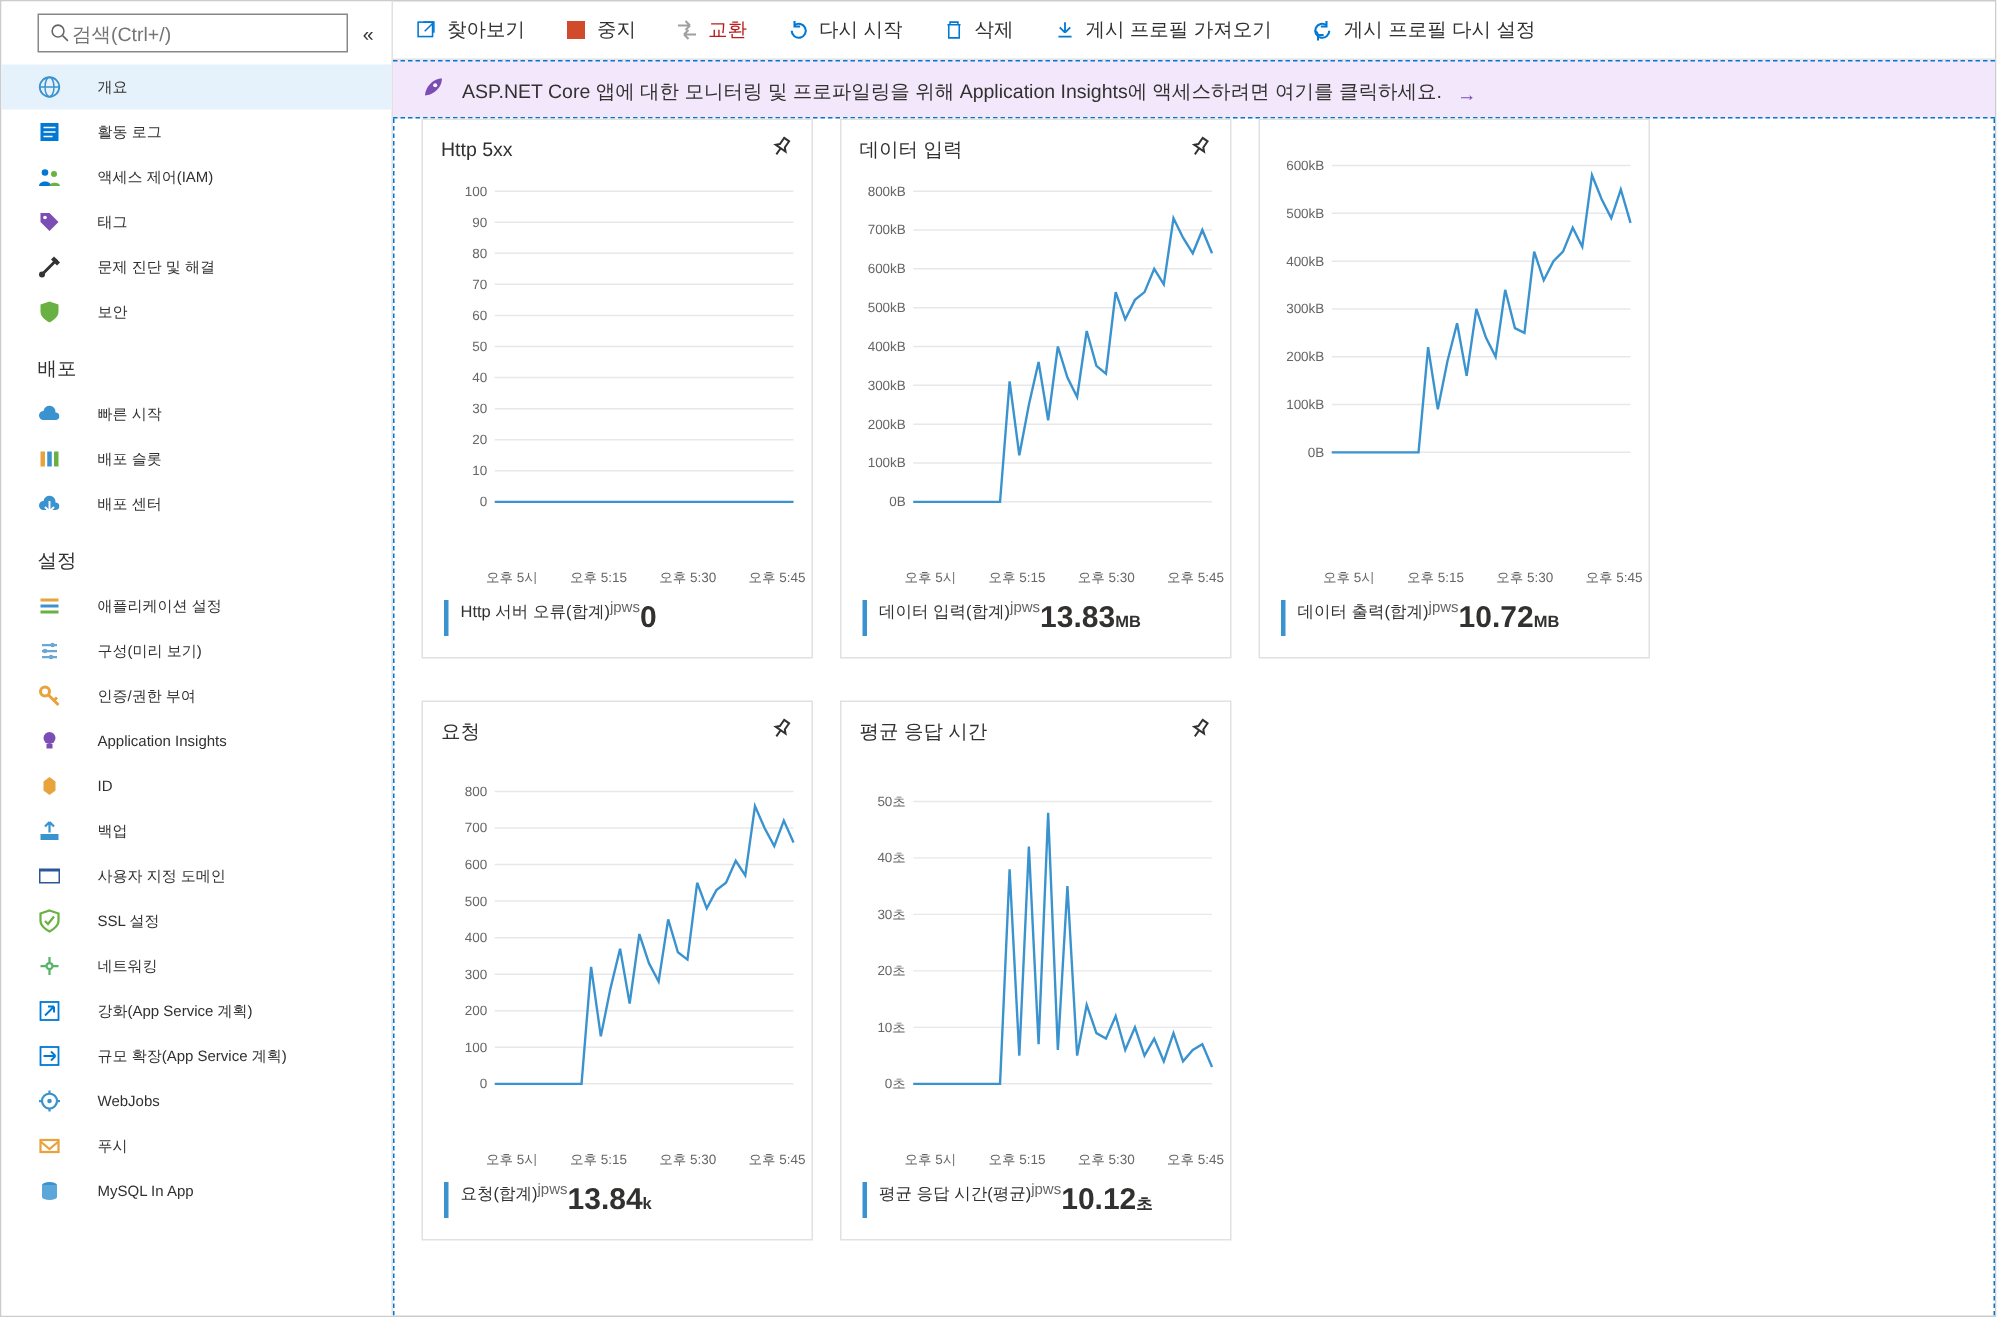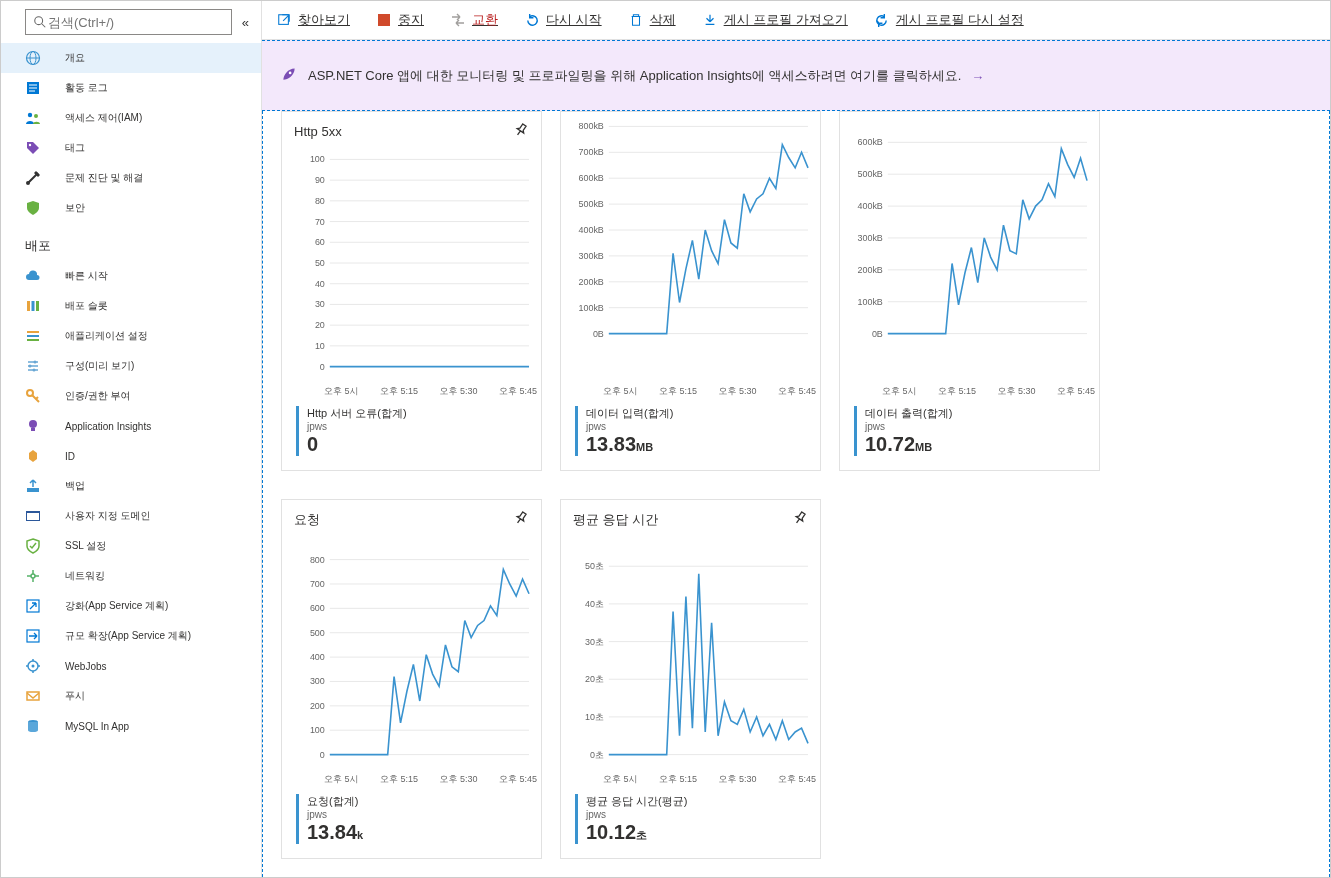--- a/index.html
+++ b/index.html
@@ -85,38 +85,37 @@
     flex-direction: column;
     overflow: hidden;
   }
   .toolbar {
     display: flex;
     align-items: center;
     padding: 6px 10px;
     gap: 18px;
     border-bottom: 1px solid #e1e1e1;
     flex-shrink: 0;
-    text-decoration: underline;
   }
   .toolbar-btn {
     display: inline-flex;
     align-items: center;
     gap: 6px;
     cursor: pointer;
     font-size: 13px;
     color: #323130;
     padding: 4px 4px;
   }
   .toolbar-btn.disabled { color: #b91c1c; }
   .toolbar-icon { width: 16px; height: 16px; display:inline-flex; align-items:center; justify-content:center;}
   .banner {
     background: #f3e8fb;
     display: flex;
-    align-items: center;
-    padding: 24px 18px;
+    align-items: flex-end;
+    padding: 8px 18px;
     font-size: 13px;
     color: #323130;
     gap: 10px;
     flex-shrink:0;
     border-top:1px dashed #0078d4;
     border-bottom:1px dashed #0078d4;
   }
   .content-area {
     flex: 1;
     overflow: auto;
@@ -159,21 +158,21 @@
     color: #666;
     padding: 0 4px 0 42px;
     margin-top:-2px;
   }
   .card-footer {
     display: flex;
     padding: 8px 14px 14px 14px;
     gap: 8px;
   }
   .footer-bar { width:3px; background:#3a93cf; }
-  .footer-text { display:flex; flex-direction:column; }
+  .footer-text { display:flex; flex-direction:row; }
   .footer-label { font-size: 11px; color:#323130; }
   .footer-sub { font-size: 10px; color:#666; }
   .footer-value { font-size: 20px; font-weight:600; color:#323130; line-height:1.2;}
   .footer-unit { font-size: 11px; font-weight:600;}
   .row2 { margin-top: 28px; }
   
   ::-webkit-scrollbar { width:16px; height:16px;}
   ::-webkit-scrollbar-thumb { background:#c8c8c8; }
   ::-webkit-scrollbar-track { background:#f3f3f3; }
 </style>
@@ -269,21 +268,31 @@
         <div class="nav-item">
           <span class="nav-icon">
             <svg width="16" height="16">
               <rect x="2" y="3" width="3" height="10" fill="#e8a33d"></rect>
               <rect x="6.5" y="3" width="3" height="10" fill="#3a93cf"></rect>
               <rect x="11" y="3" width="3" height="10" fill="#69b142"></rect>
             </svg>
           </span>
           <span>배포 슬롯</span>
         </div>
-      </div>
+        <div class="nav-item">
+          <span class="nav-icon">
+            <svg width="16" height="16" viewBox="0 0 16 16">
+              <path d="M4 12 a3 3 0 0 1 0-6 a4 4 0 0 1 8 1 a2.5 2.5 0 0 1 0 5 Z" fill="#3a93cf"></path>
+              <path d="M8 6 L8 13 M8 13 L5 10 M8 13 L11 10" stroke="#fff" stroke-width="1.3" fill="none"></path>
+            </svg>
+          </span>
+          <span>배포 센터</span>
+        </div>
+      </div>
+    <div class="nav-section">설정</div>
     <div id="nav-settings">
         <div class="nav-item">
           <span class="nav-icon">
             <svg width="16" height="16">
               <line x1="2" y1="4" x2="14" y2="4" stroke="#e8a33d" stroke-width="2"></line>
               <line x1="2" y1="8" x2="14" y2="8" stroke="#3a93cf" stroke-width="2"></line>
               <line x1="2" y1="12" x2="14" y2="12" stroke="#69b142" stroke-width="2"></line>
             </svg>
           </span>
           <span>애플리케이션 설정</span>
@@ -532,20 +541,26 @@
             <div class="card-footer">
               <div class="footer-bar"></div>
               <div class="footer-text">
                 <div class="footer-label">Http 서버 오류(합계)</div>
                 <div class="footer-sub">jpws</div>
                 <div class="footer-value">0<span class="footer-unit"></span></div>
               </div>
             </div>
           </div>
           <div class="card tall">
+            <div class="card-header">
+              <span class="card-title">데이터 입력</span>
+              <span class="pin-icon"><svg width="16" height="16" viewBox="0 0 16 16">
+                  <path d="M6 2 L10 2 L10 7 L12 9 L4 9 L6 7 Z M8 9 L8 14" fill="none" stroke="#323130" stroke-width="1.3" transform="rotate(35 8 8)"></path>
+                </svg></span>
+            </div>
             <div class="chart-area"><svg class="chart-svg" viewBox="0 0 248 220">
                 <line x1="42" y1="214" x2="242" y2="214" stroke="#e8e8e8" stroke-width="1"></line>
                 <text x="37" y="217" text-anchor="end" font-size="9" fill="#666">0B</text>
                 <line x1="42" y1="188" x2="242" y2="188" stroke="#e8e8e8" stroke-width="1"></line>
                 <text x="37" y="191" text-anchor="end" font-size="9" fill="#666">100kB</text>
                 <line x1="42" y1="162" x2="242" y2="162" stroke="#e8e8e8" stroke-width="1"></line>
                 <text x="37" y="165" text-anchor="end" font-size="9" fill="#666">200kB</text>
                 <line x1="42" y1="136" x2="242" y2="136" stroke="#e8e8e8" stroke-width="1"></line>
                 <text x="37" y="139" text-anchor="end" font-size="9" fill="#666">300kB</text>
                 <line x1="42" y1="110" x2="242" y2="110" stroke="#e8e8e8" stroke-width="1"></line>

